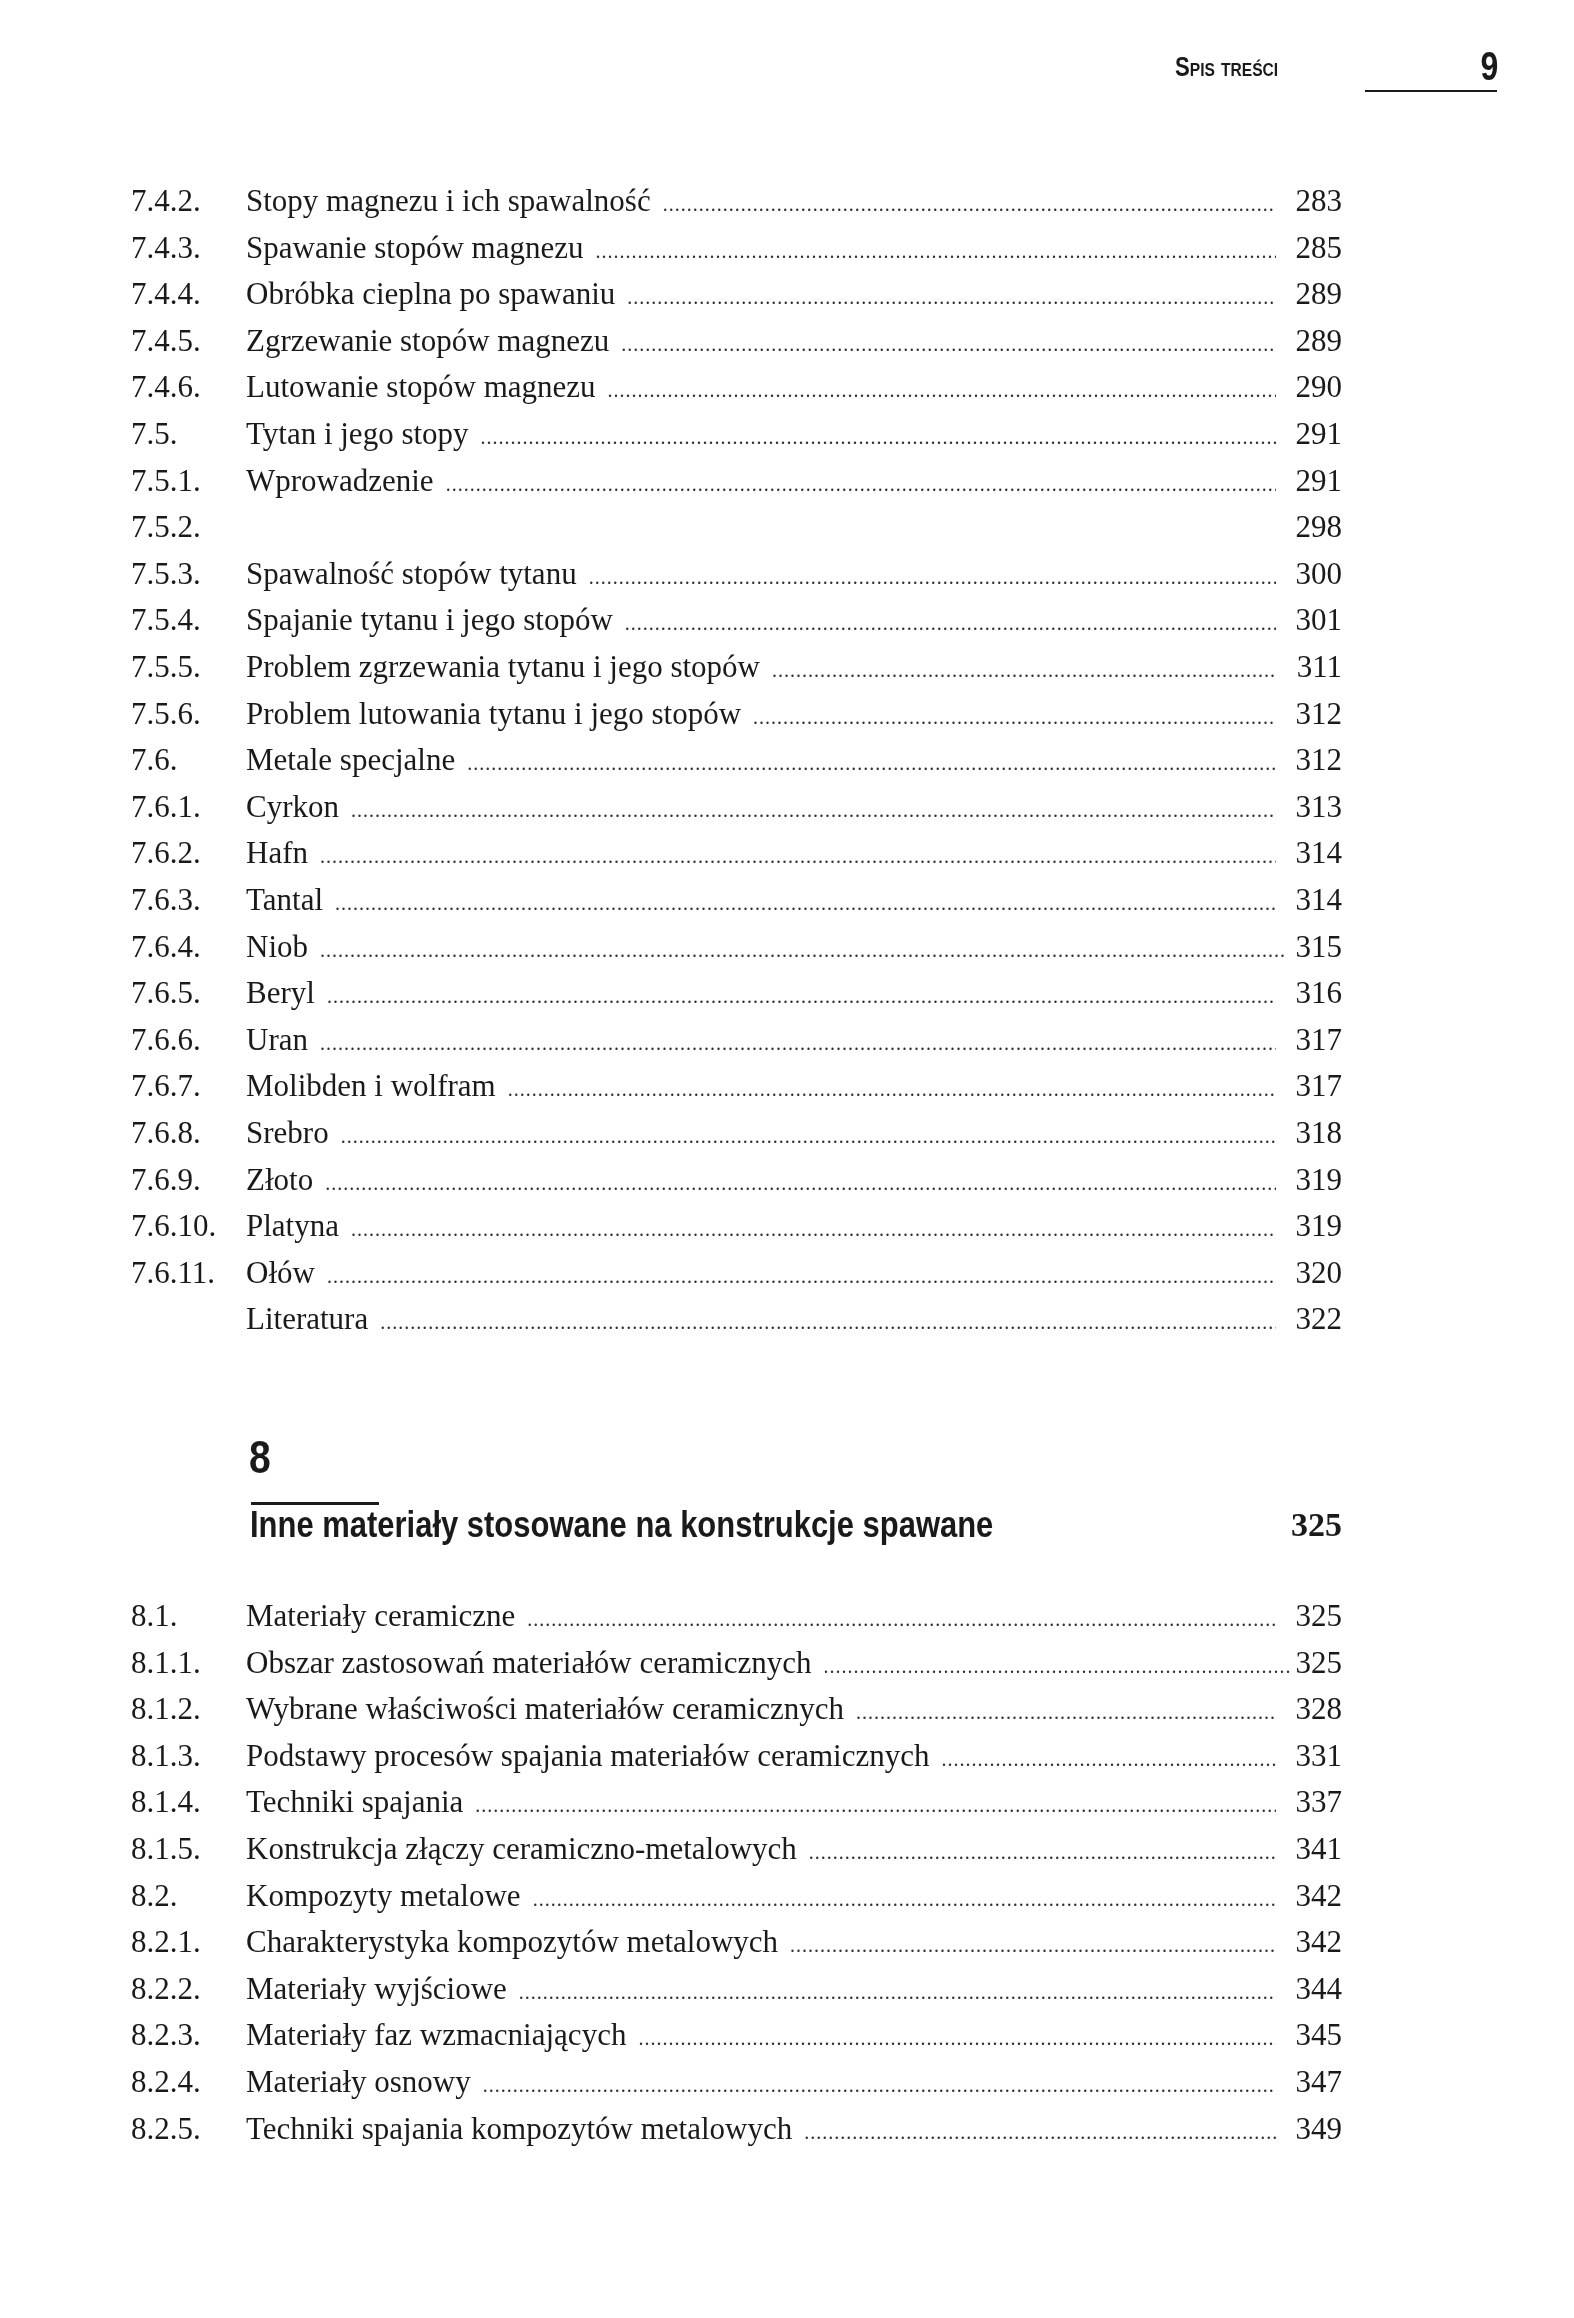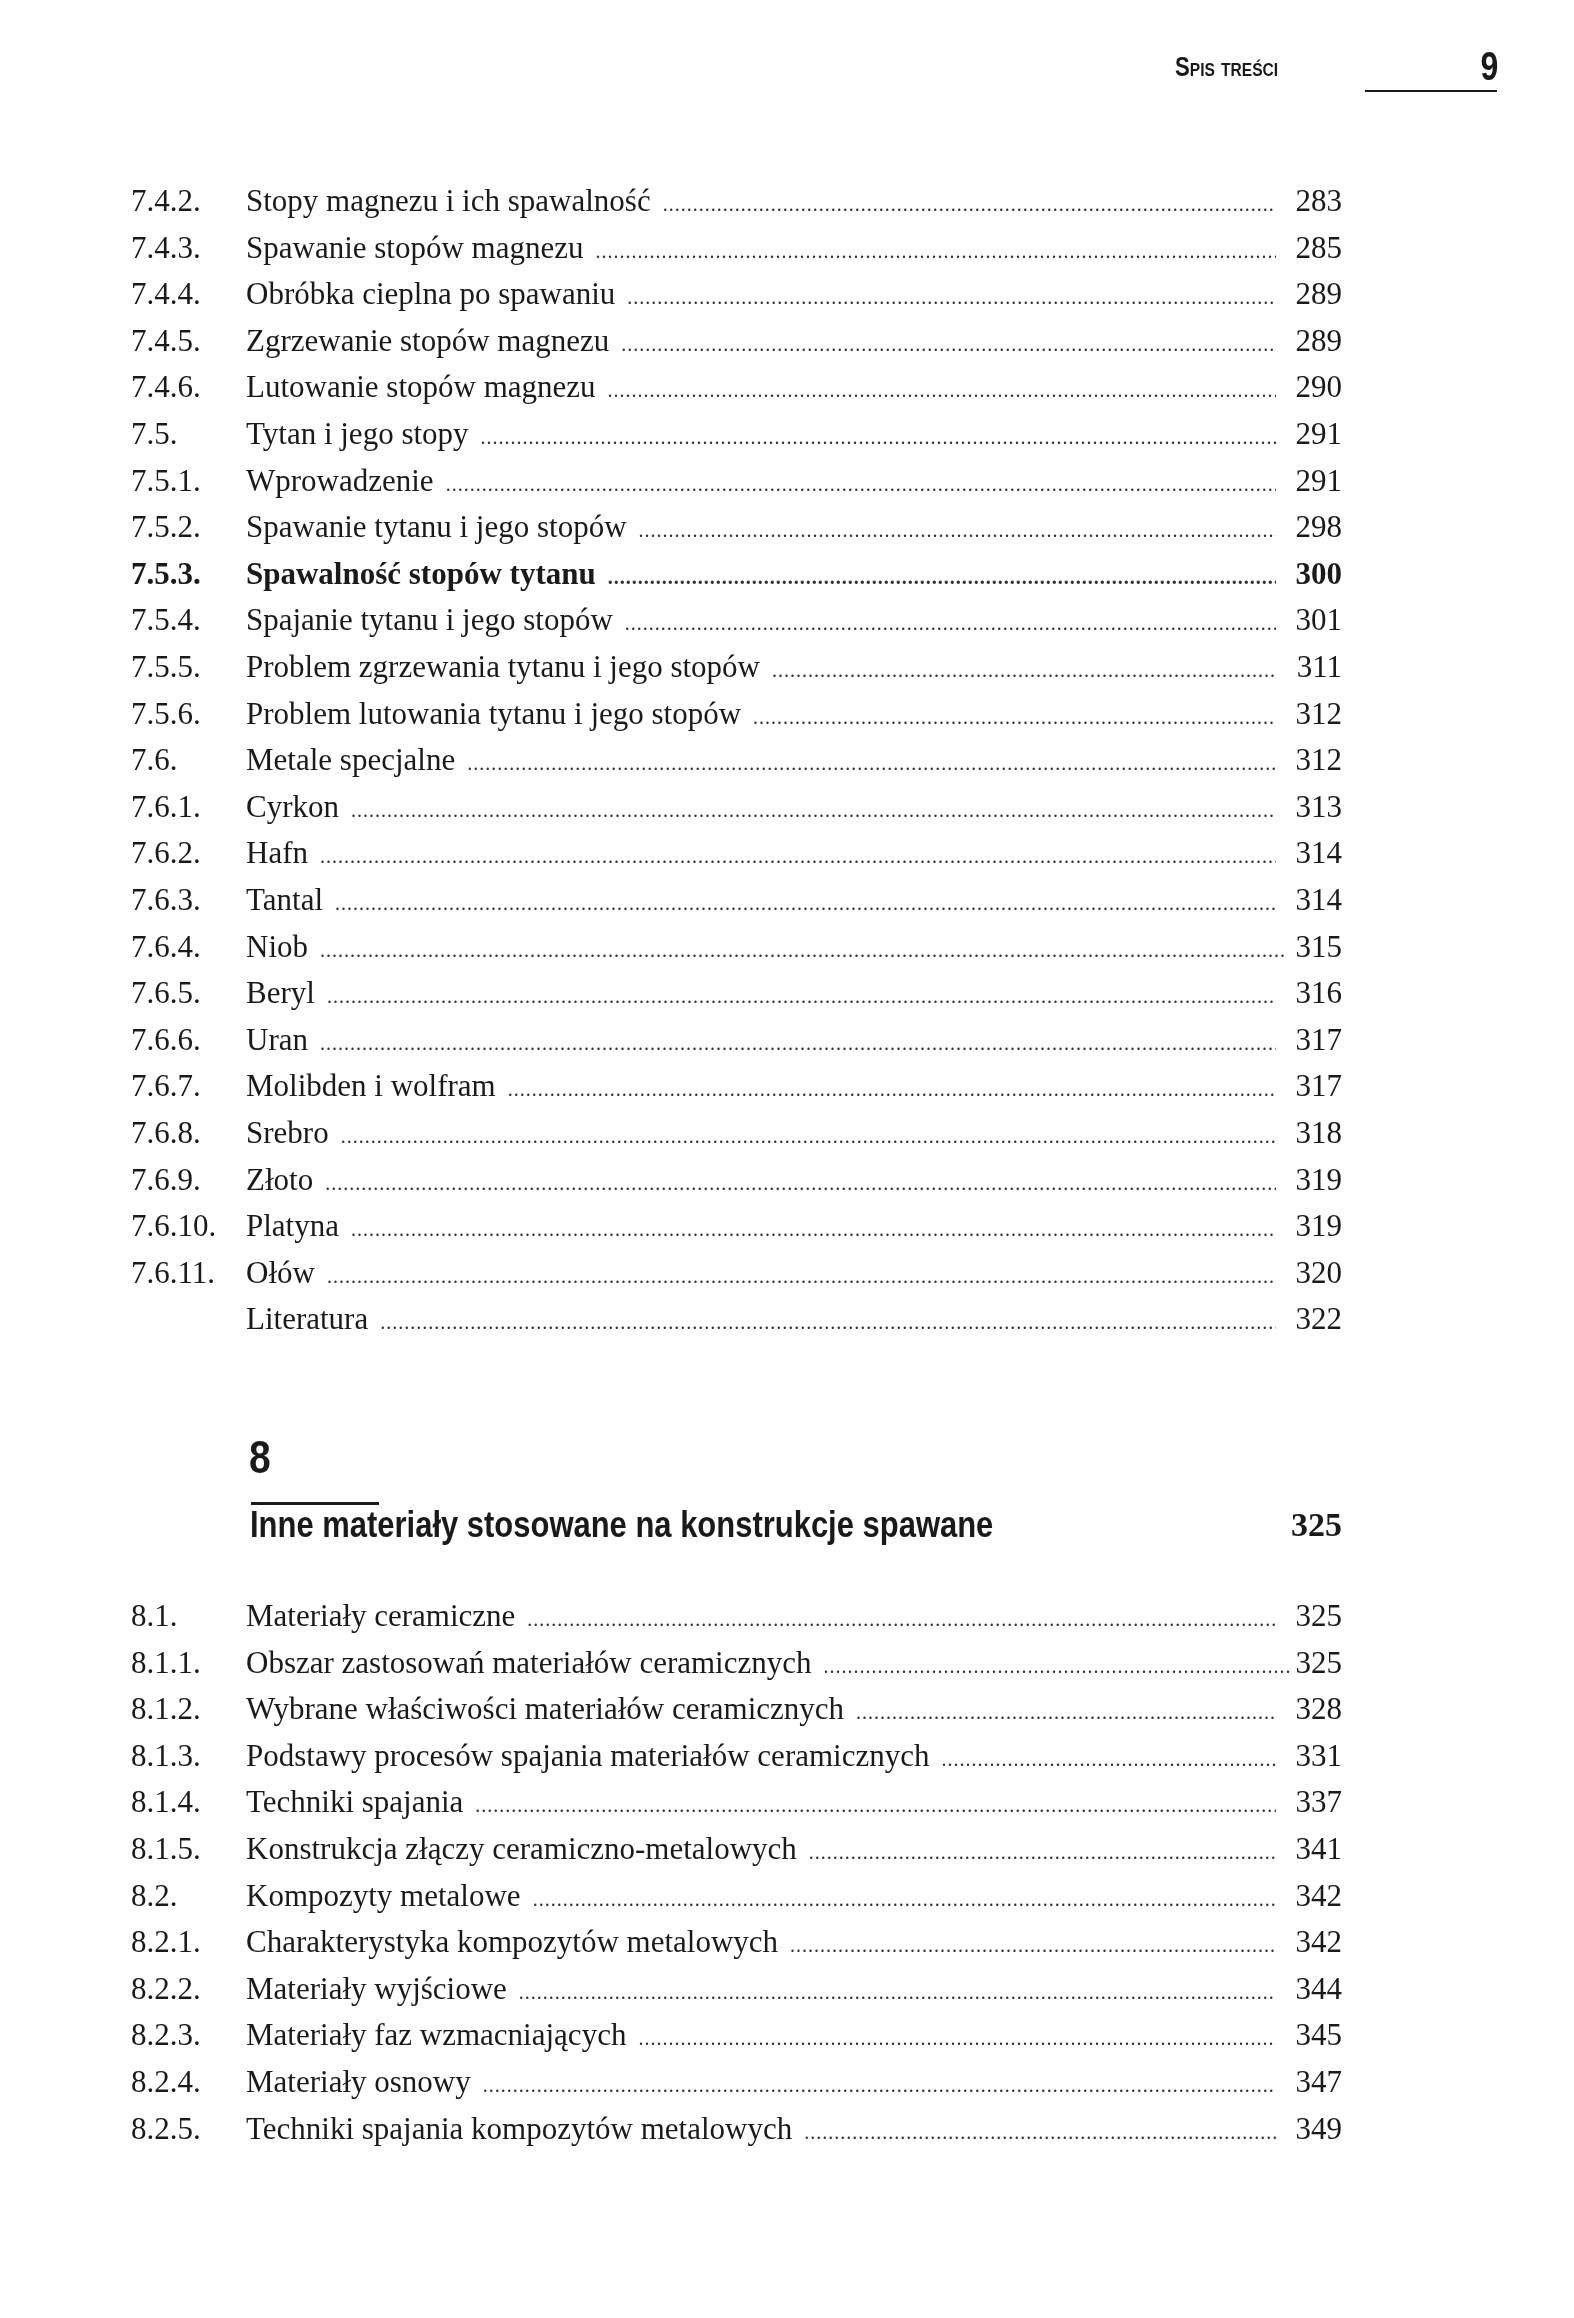--- a/index.html
+++ b/index.html
@@ -82,27 +82,23 @@
     <div class="row" style="top: 457.6px;">
       <span class="num">7.5.1.</span>
       <div class="entry" style="right:298px">
         <span class="title">Wprowadzenie</span>
         <span class="leader"></span>
       </div>
       <span class="pagecol">291</span>
     </div>
     <div class="row" style="top: 504.2px;">
       <span class="num">7.5.2.</span>
-      <div class="entry" style="right:298px">
-        <span class="title">Spawanie tytanu i jego stopów</span>
-        <span class="leader"></span>
-      </div>
       <span class="pagecol">298</span>
     </div>
-    <div class="row" style="top: 550.8px; font-weight: bold;">
+    <div class="row" style="top: 550.8px;">
       <span class="num">7.5.3.</span>
       <div class="entry" style="right:298px">
         <span class="title">Spawalność stopów tytanu</span>
         <span class="leader"></span>
       </div>
       <span class="pagecol">300</span>
     </div>
     <div class="row" style="top: 597.4px;">
       <span class="num">7.5.4.</span>
       <div class="entry" style="right:298px">

